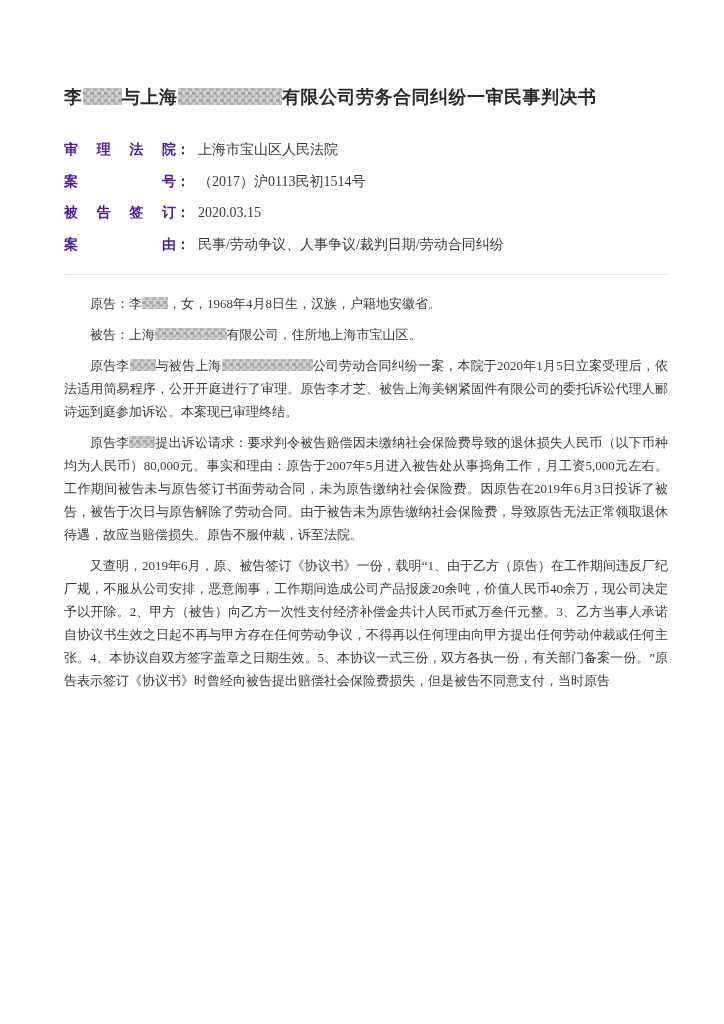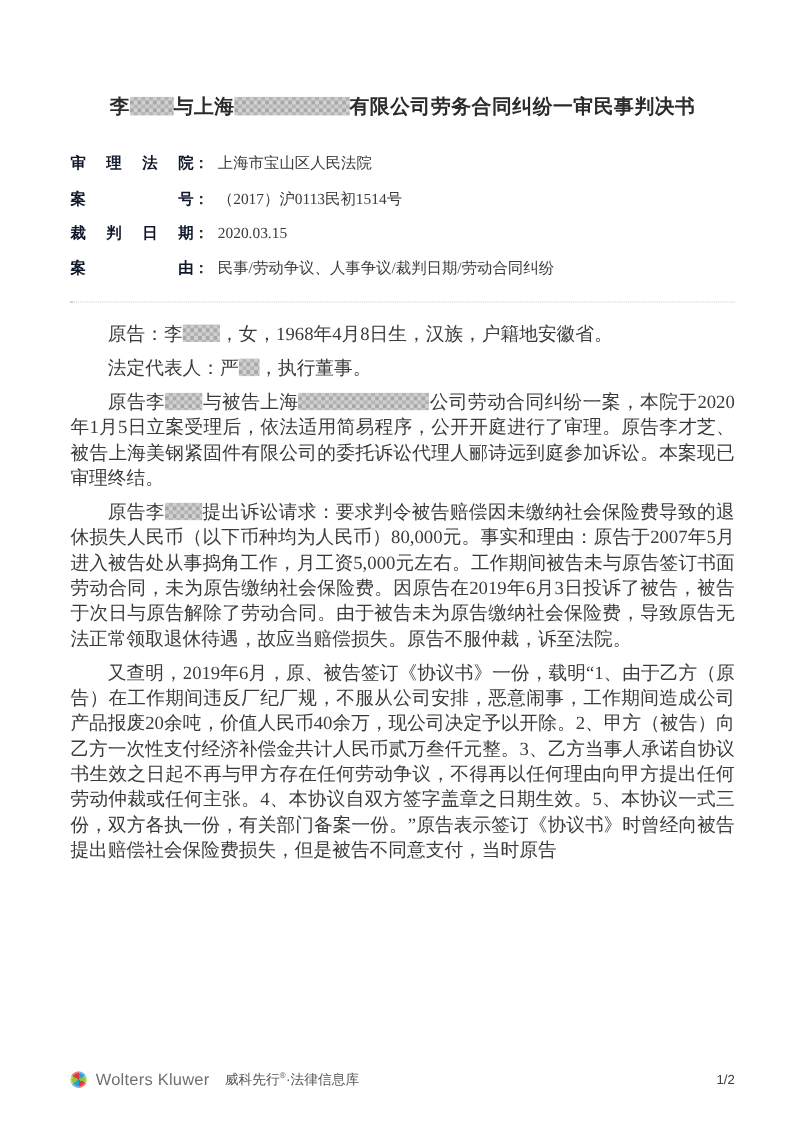--- a/index.html
+++ b/index.html
@@ -10,58 +10,57 @@
     overflow: hidden;
     font-family: "Liberation Serif", "DejaVu Serif", serif;
     color: #3a3a3a;
   }
   .page {
     position: absolute;
     left: 64px; right: 56px; top: 0; bottom: 0;
   }
   .doc-title {
     margin: 84px 0 0 0;
-    text-align: center;
     font-size: 18px;
     font-weight: bold;
     color: #2b2b2b;
     letter-spacing: 0.5px;
     line-height: 26px;
   }
   .meta {
     margin-top: 24px;
   }
   .meta-row {
     line-height: 31.5px;
     font-size: 14px;
     white-space: nowrap;
   }
   .meta-label {
     display: inline-block;
     width: 112px;
     font-weight: bold;
-    color: #0f172a;
+    color: #4c1d95;
     text-align: justify;
     text-align-last: justify;
     -moz-text-align-last: justify;
   }
   .meta-colon {
     font-weight: bold;
     color: #2e2e2e;
     margin-right: 8px;
   }
   .meta-value { color: #3a3a3a; text-align: center; }
   .divider {
     margin-top: 14px;
     border-top: 1px dotted #cfcfcf;
     height: 0;
   }
   .doc-body {
     margin-top: 17px;
-    font-size: 17px;
+    font-size: 13px;
     line-height: 23px;
     text-align: justify;
     color: #3a3a3a;
   }
   .para {
     margin: 0 0 8px 0;
     text-indent: 2em;
   }
   .redact {
     display: inline-block;
@@ -114,34 +113,28 @@
 </head>
 <body>
 
 <div class="page">
 
   <h1 class="doc-title">李<span class="redact" style="width: 2.2em;"></span>与上海<span class="redact" style="width: 5.8em;"></span>有限公司劳务合同纠纷一审民事判决书</h1>
 
   <div class="meta" id="meta-block">
       <div class="meta-row"><span class="meta-label">审理法院</span><span class="meta-colon">：</span><span class="meta-value">上海市宝山区人民法院</span></div>
       <div class="meta-row"><span class="meta-label">案号</span><span class="meta-colon">：</span><span class="meta-value">（2017）沪0113民初1514号</span></div>
-      <div class="meta-row"><span class="meta-label">裁判日期</span><span class="meta-colon">：</span><span class="meta-value">2020.03.15</span></div>
+      <div class="meta-row"><span class="meta-label">被告签订</span><span class="meta-colon">：</span><span class="meta-value">2020.03.15</span></div>
       <div class="meta-row"><span class="meta-label">案由</span><span class="meta-colon">：</span><span class="meta-value">民事/劳动争议、人事争议/裁判日期/劳动合同纠纷</span></div>
     </div>
 
   <div class="divider"></div>
 
   <div class="doc-body" id="body-block">
       <p class="para">原告：李<span class="redact" style="width: 2em;"></span>，女，1968年4月8日生，汉族，户籍地安徽省。</p>
-      <p class="para">法定代表人：严<span class="redact" style="width: 1.1em;"></span>，执行董事。</p>
+      <p class="para">被告：上海<span class="redact" style="width: 5.5em;"></span>有限公司，住所地上海市宝山区。</p>
       <p class="para">原告李<span class="redact" style="width: 2em;"></span>与被告上海<span class="redact" style="width: 7em;"></span>公司劳动合同纠纷一案，本院于2020年1月5日立案受理后，依法适用简易程序，公开开庭进行了审理。原告李才芝、被告上海美钢紧固件有限公司的委托诉讼代理人郦诗远到庭参加诉讼。本案现已审理终结。</p>
       <p class="para">原告李<span class="redact" style="width: 2em;"></span>提出诉讼请求：要求判令被告赔偿因未缴纳社会保险费导致的退休损失人民币（以下币种均为人民币）80,000元。事实和理由：原告于2007年5月进入被告处从事捣角工作，月工资5,000元左右。工作期间被告未与原告签订书面劳动合同，未为原告缴纳社会保险费。因原告在2019年6月3日投诉了被告，被告于次日与原告解除了劳动合同。由于被告未为原告缴纳社会保险费，导致原告无法正常领取退休待遇，故应当赔偿损失。原告不服仲裁，诉至法院。</p>
       <p class="para">又查明，2019年6月，原、被告签订《协议书》一份，载明“1、由于乙方（原告）在工作期间违反厂纪厂规，不服从公司安排，恶意闹事，工作期间造成公司产品报废20余吨，价值人民币40余万，现公司决定予以开除。2、甲方（被告）向乙方一次性支付经济补偿金共计人民币贰万叁仟元整。3、乙方当事人承诺自协议书生效之日起不再与甲方存在任何劳动争议，不得再以任何理由向甲方提出任何劳动仲裁或任何主张。4、本协议自双方签字盖章之日期生效。5、本协议一式三份，双方各执一份，有关部门备案一份。”原告表示签订《协议书》时曾经向被告提出赔偿社会保险费损失，但是被告不同意支付，当时原告</p>
     </div>
 
-  <div class="footer">
-    <span class="logo"></span>
-    <span class="brand">Wolters Kluwer</span>
-    <span class="product"><span>威科先行</span><sup>®</sup><span>·法律信息库</span></span>
-    <span class="page-num">1/2</span>
-  </div>
 
 </div>
 
 </body></html>

